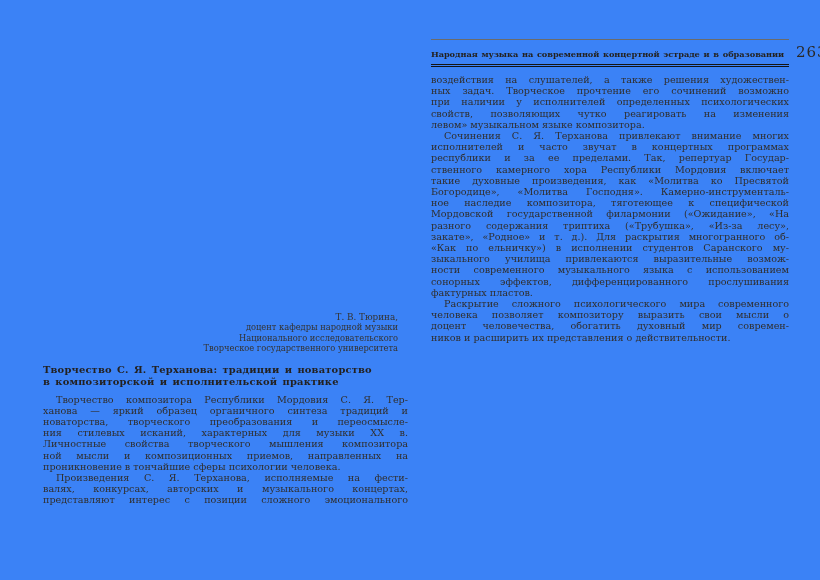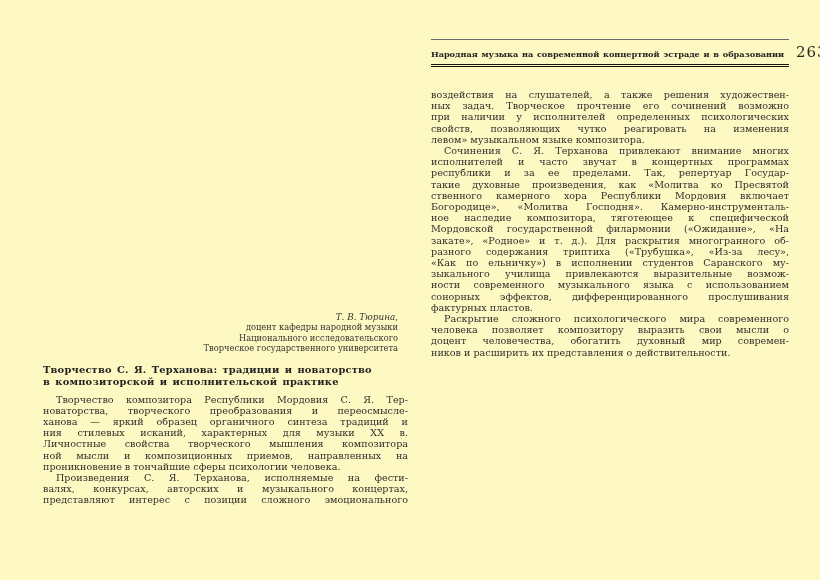--- a/index.html
+++ b/index.html
@@ -1,18 +1,18 @@
 <!DOCTYPE html>
 <html lang="ru"><head>
 <meta charset="utf-8">
 <style>
   html,body { margin:0; padding:0; background:#e8e8e8; }
   .page {
     position:relative; width:820px; height:580px;
-    background:#fef9c3; overflow:hidden;
+    background:#3b82f6; overflow:hidden;
     font-family:"DejaVu Serif", serif;
     color:#302e2c;
     -webkit-font-smoothing:antialiased;
   }
   .col { position:absolute; }
   .col-right { left:431px; top:39px; width:358px; }
   .col-left  { left:43px;  top:312px; width:365px; }
 
   
   .runhead-topline { border-top:1px solid #6b6b6b; height:0; }
@@ -27,32 +27,32 @@
   .runhead-pageno {
     font-size:15px; letter-spacing:1px; margin-left:12px; color:#2a2826;
   }
   .dbl-rule {
     margin-top:2.5px; height:1.4px;
     border-top:1.8px solid #151413; border-bottom:1.2px solid #151413;
   }
 
   
   .body-text { font-size:9.6px; line-height:11.2px; }
-  .col-right .body-text { margin-top:22px; }
+  .col-right .body-text { margin-top:7px; }
   .col-left  .body-text { margin-top:6px; }
   .tline { text-align:justify; text-align-last:justify; }
   .tline.endline { text-align-last:left; }
   .para.indent .tline:first-child { text-indent:13px; }
 
   
   .author {
     text-align:right; padding-right:10px;
     font-size:8.3px; line-height:10.4px; color:#34322f;
   }
-  .author-name { font-style:italic; font-size:8.8px; }
+  .author-name { font-size:8.8px; }
 
   
   .art-title {
     margin-top:10px; text-align:left;
     font-weight:bold; font-size:9.9px; line-height:12px;
     word-spacing:1.6px; letter-spacing:0.2px; color:#232120;
   }
 </style>
 </head>
 <body>
@@ -71,27 +71,27 @@
           <div class="tline">воздействия на слушателей, а также решения художествен-</div>
           <div class="tline">ных задач. Творческое прочтение его сочинений возможно</div>
           <div class="tline">при наличии у исполнителей определенных психологических</div>
           <div class="tline">свойств, позволяющих чутко реагировать на изменения</div>
           <div class="tline endline">левом» музыкальном языке композитора.</div>
         </div>
         <div class="para indent">
           <div class="tline">Сочинения С. Я. Терханова привлекают внимание многих</div>
           <div class="tline">исполнителей и часто звучат в концертных программах</div>
           <div class="tline">республики и за ее пределами. Так, репертуар Государ-</div>
+          <div class="tline">ственного камерного хора Республики Мордовия включает</div>
           <div class="tline">такие духовные произведения, как «Молитва ко Пресвятой</div>
-          <div class="tline">ственного камерного хора Республики Мордовия включает</div>
           <div class="tline">Богородице», «Молитва Господня». Камерно-инструменталь-</div>
           <div class="tline">ное наследие композитора, тяготеющее к специфической</div>
           <div class="tline">Мордовской государственной филармонии («Ожидание», «На</div>
+          <div class="tline">разного содержания триптиха («Трубушка», «Из-за лесу»,</div>
           <div class="tline">закате», «Родное» и т. д.). Для раскрытия многогранного об-</div>
-          <div class="tline">разного содержания триптиха («Трубушка», «Из-за лесу»,</div>
           <div class="tline">«Как по ельничку») в исполнении студентов Саранского му-</div>
           <div class="tline">зыкального училища привлекаются выразительные возмож-</div>
           <div class="tline">ности современного музыкального языка с использованием</div>
           <div class="tline">сонорных эффектов, дифференцированного прослушивания</div>
           <div class="tline endline">фактурных пластов.</div>
         </div>
         <div class="para indent">
           <div class="tline">Раскрытие сложного психологического мира современного</div>
           <div class="tline">человека позволяет композитору выразить свои мысли о</div>
           <div class="tline">доцент человечества, обогатить духовный мир современ-</div>
@@ -109,22 +109,22 @@
           <div class="affil-line">Творческое государственного университета</div>
         </div>
     </div>
     <div class="art-title">
         <div class="title-line">Творчество С. Я. Терханова: традиции и новаторство</div>
         <div class="title-line">в композиторской и исполнительской практике</div>
       </div>
     <div class="body-text">
         <div class="para indent">
           <div class="tline">Творчество композитора Республики Мордовия С. Я. Тер-</div>
+          <div class="tline">ханова — яркий образец органичного синтеза традиций и</div>
           <div class="tline">новаторства, творческого преобразования и переосмысле-</div>
-          <div class="tline">ханова — яркий образец органичного синтеза традиций и</div>
           <div class="tline">ния стилевых исканий, характерных для музыки XX в.</div>
           <div class="tline">Личностные свойства творческого мышления композитора</div>
           <div class="tline">ной мысли и композиционных приемов, направленных на</div>
           <div class="tline endline">проникновение в тончайшие сферы психологии человека.</div>
         </div>
         <div class="para indent">
           <div class="tline">Произведения С. Я. Терханова, исполняемые на фести-</div>
           <div class="tline">валях, конкурсах, авторских и музыкального концертах,</div>
           <div class="tline">представляют интерес с позиции сложного эмоционального</div>
         </div>

